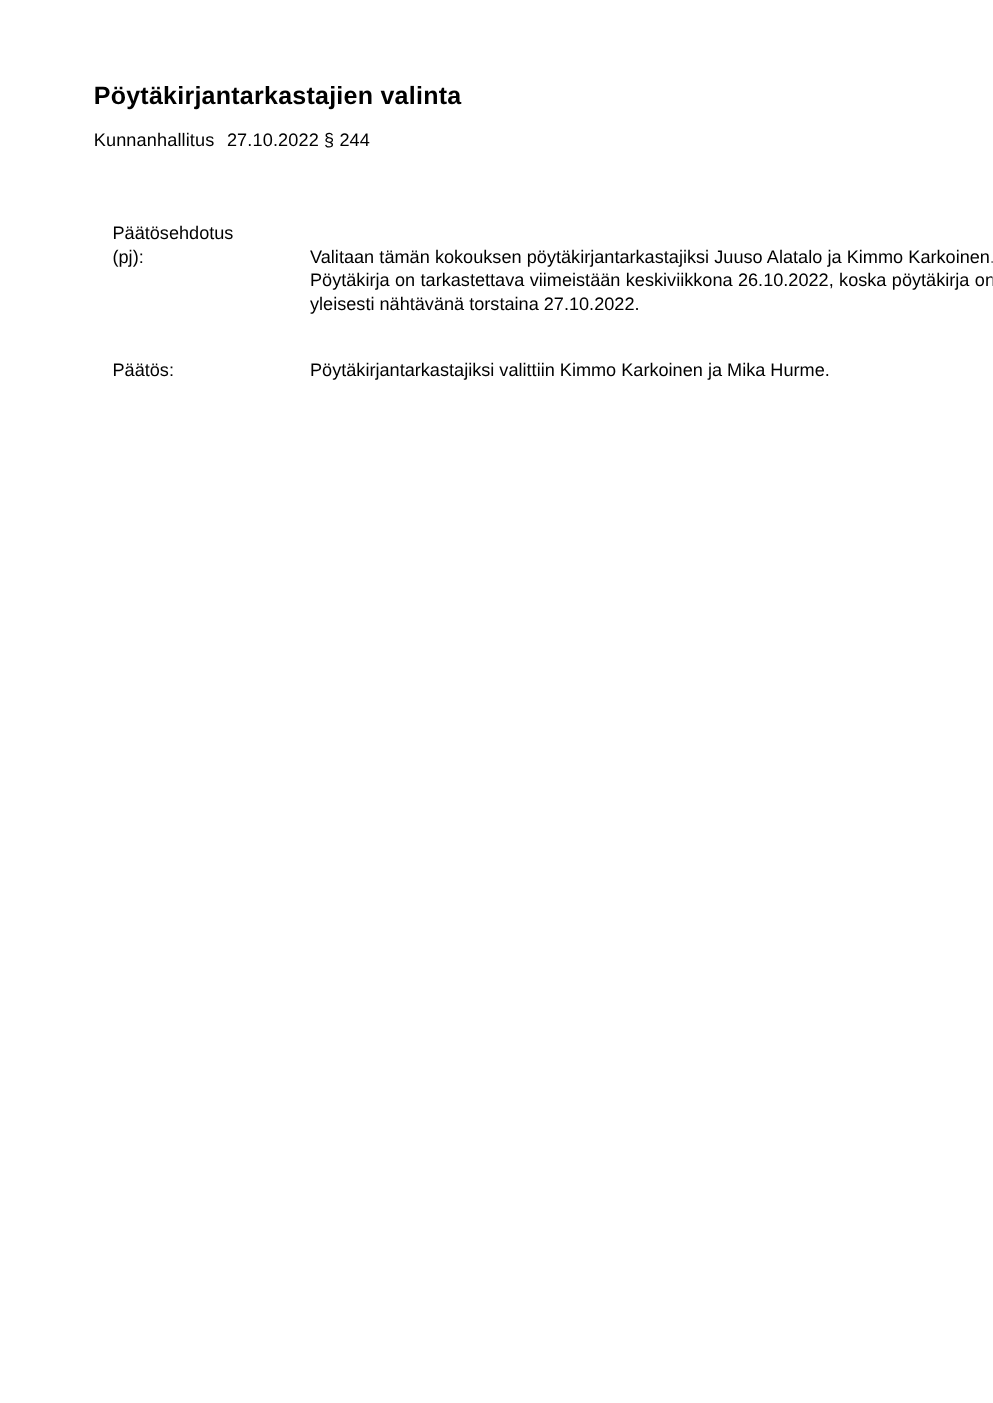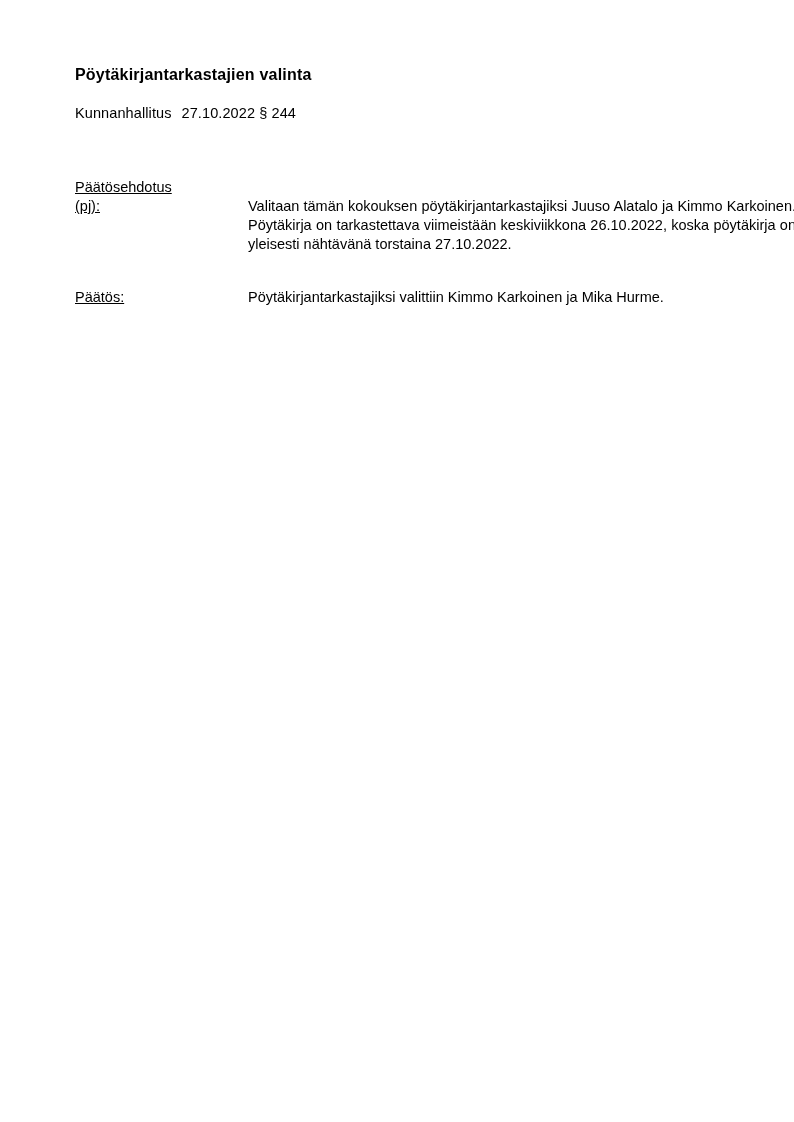--- a/index.html
+++ b/index.html
@@ -20,21 +20,21 @@
     top: 0;
     left: 0;
     width: 794px;
     height: 1122px;
     background: #ffffff;
   }
   .doc-title {
     position: absolute;
     left: 75px;
     top: 66px;
-    font-size: 16px;
+    font-size: 20px;
     font-weight: bold;
     letter-spacing: 0.2px;
   }
   .meeting-line {
     position: absolute;
     left: 75px;
     top: 105px;
     font-size: 14.5px;
     letter-spacing: 0.1px;
   }
@@ -47,27 +47,26 @@
     left: 75px;
   }
   .section-proposal {
     top: 178px;
   }
   .section-decision {
     top: 288px;
   }
   .label {
     position: absolute;
-    left: 0;
+    left: 15px;
     top: 0;
     width: 170px;
     font-size: 14.5px;
     line-height: 19px;
     white-space: pre-line;
-    text-decoration: underline;
   }
   .content {
     position: absolute;
     left: 173px;
     top: 19px;
     width: 548px;
     font-size: 14.5px;
     line-height: 19px;
     text-align: justify;
   }

